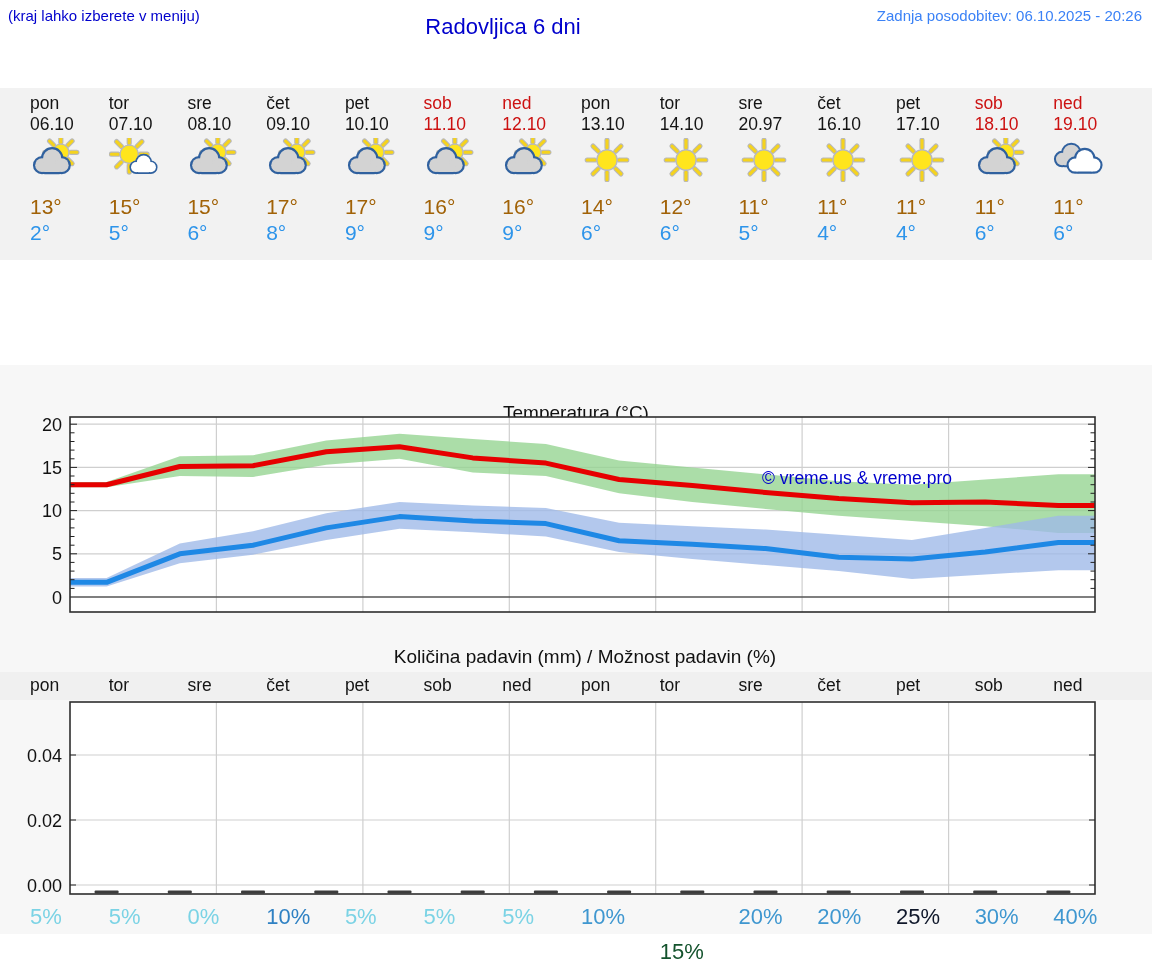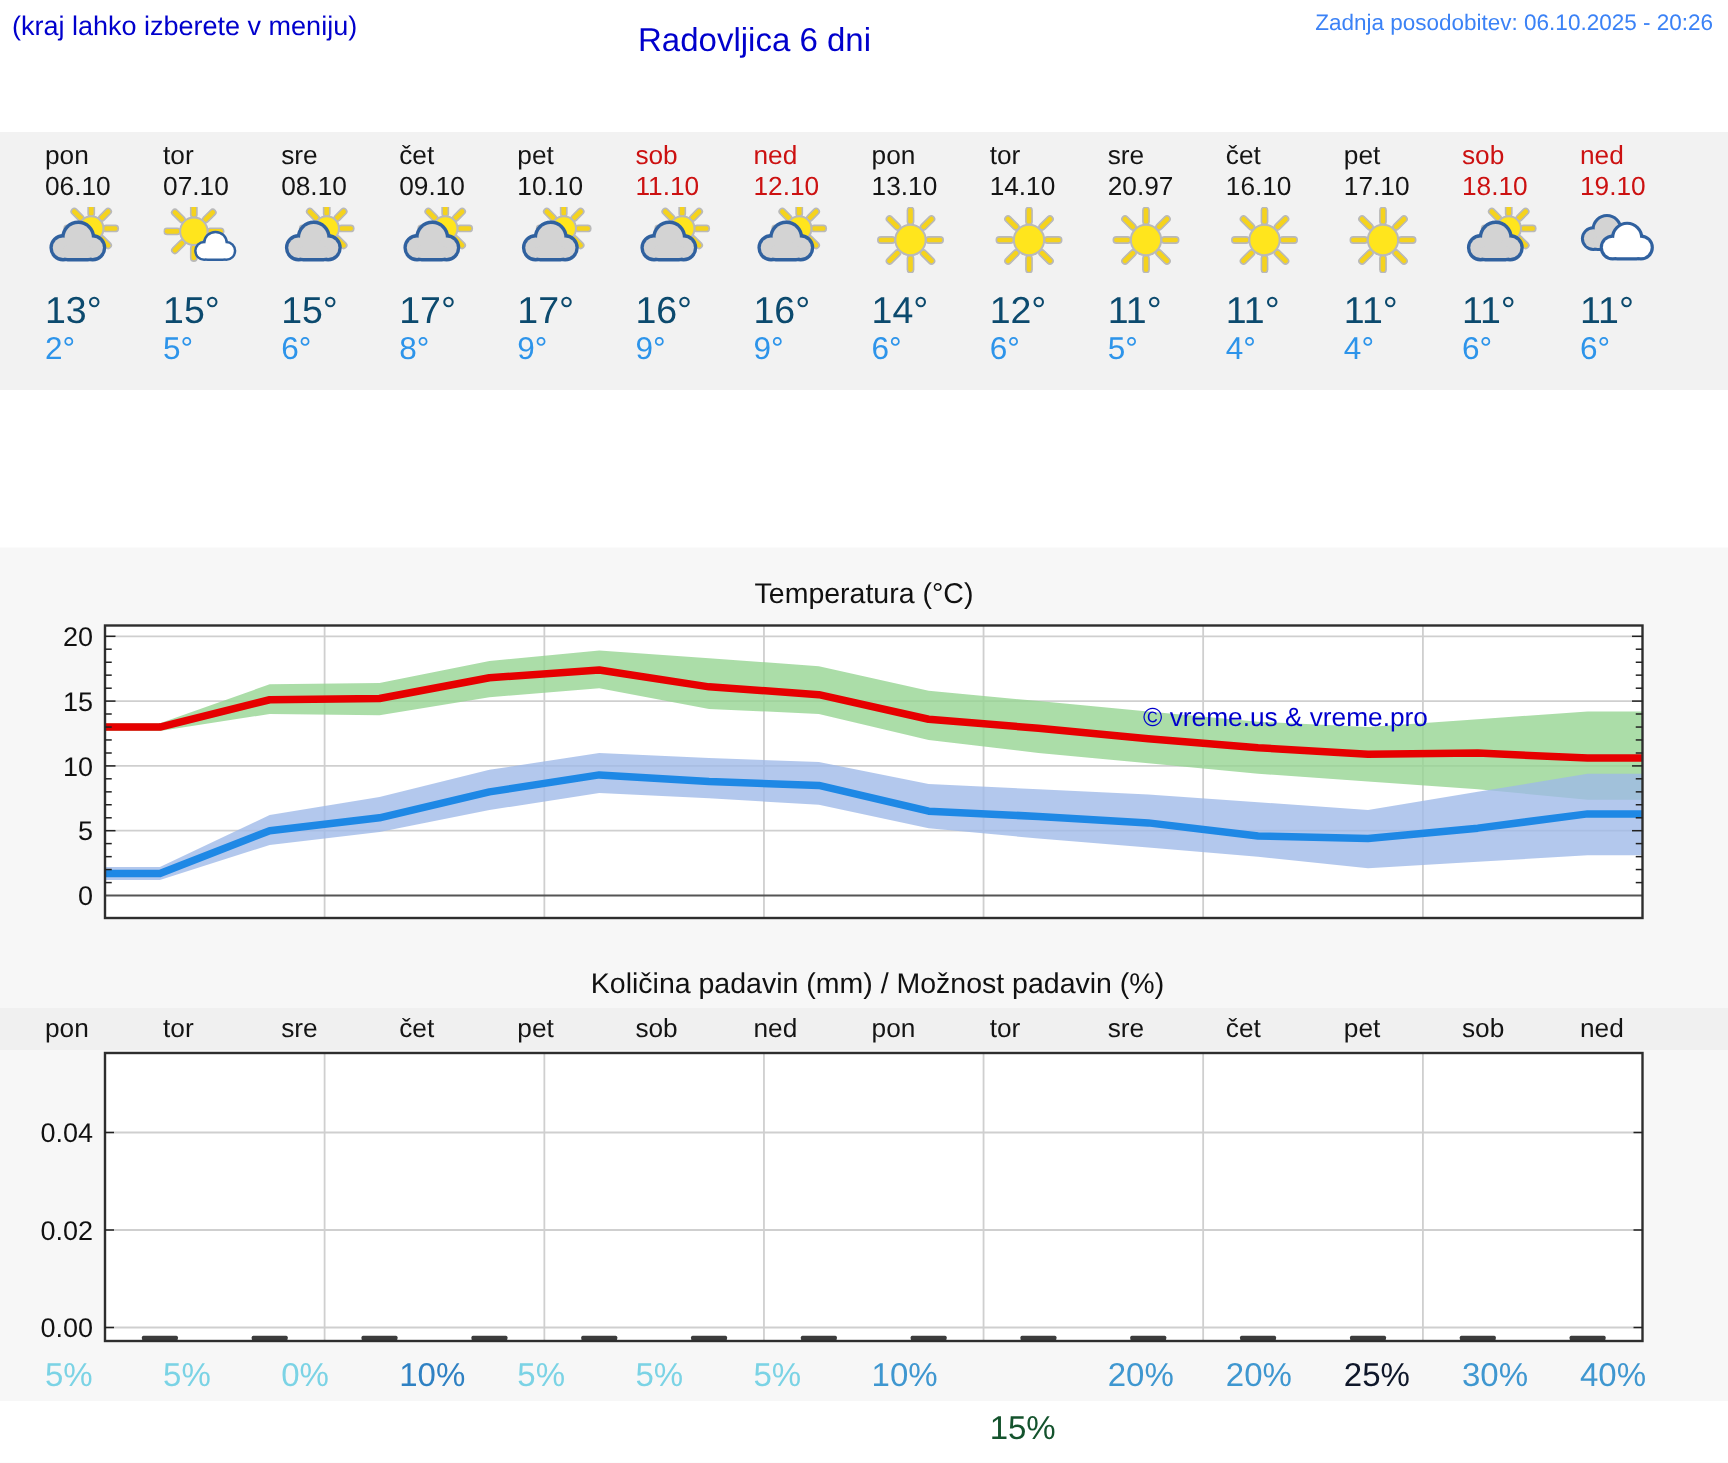--- a/index.html
+++ b/index.html
@@ -1,37 +1,37 @@
 <!DOCTYPE html>
 <html><head>
 <meta charset="utf-8">
 <style>
   * { margin:0; padding:0; box-sizing:border-box; }
   body { font-family:"Liberation Sans", sans-serif; background:#ffffff; }
   .page { position:relative; width:1152px; height:975px; background:#ffffff; overflow:hidden; }
 
   
-  .hint { position:absolute; left:8px; top:7px; font-size:18px; color:#0000cc; }
+  .hint { position:absolute; left:8px; top:7px; font-size:15px; color:#0000cc; }
   .page-title { position:absolute; left:503px; top:14px; transform:translateX(-50%); font-size:22px; color:#0000cc; white-space:nowrap; }
   .updated { position:absolute; right:10px; top:7px; font-size:15px; color:#3b82f6; }
 
   
   .strip { position:absolute; left:0; top:88px; width:1152px; height:172px; background:#f2f2f2;
            display:flex; padding:5px 20px 0 30px; }
   .day-col { flex:1; text-align:left; }
   .day-name, .day-date { font-size:17.5px; line-height:21px; color:#141414; }
   .weekend .day-name, .weekend .day-date { color:#cc1111; }
   .day-icon { height:50px; padding-top:3px; }
-  .day-hi { font-size:25px; line-height:26px; margin-top:9px; color:#0c4a6e; }
+  .day-hi { font-size:21px; line-height:26px; margin-top:9px; color:#a16207; }
   .day-lo { font-size:21px; line-height:26px; color:#2d94ea; }
 
   
   .charts { position:absolute; left:0; top:365px; width:1152px; height:569px; background:#f7f7f7; }
   .chart-title { position:absolute; left:0; width:1152px; text-align:center; font-size:19px; color:#111; }
-  .t-title { top:21px; }
+  .t-title { top:37px; }
   .p-title { top:281px;padding-left:18px; }
   #temp-chart { position:absolute; left:0; top:47px; }
   .p-days { position:absolute; left:0; top:307px; width:1152px; height:28px; background:#f0f0f0;
             display:flex; padding:0 20px 0 30px; }
   .p-days .day-col { font-size:17.5px; line-height:27px; color:#141414; }
   #precip-chart { position:absolute; left:0; top:335px; }
   .p-probs { position:absolute; left:0; top:537px; width:1152px; height:32px;
              display:flex; padding:0 20px 0 30px; }
   .p-probs .day-col { font-size:22px; line-height:30px; }
 

